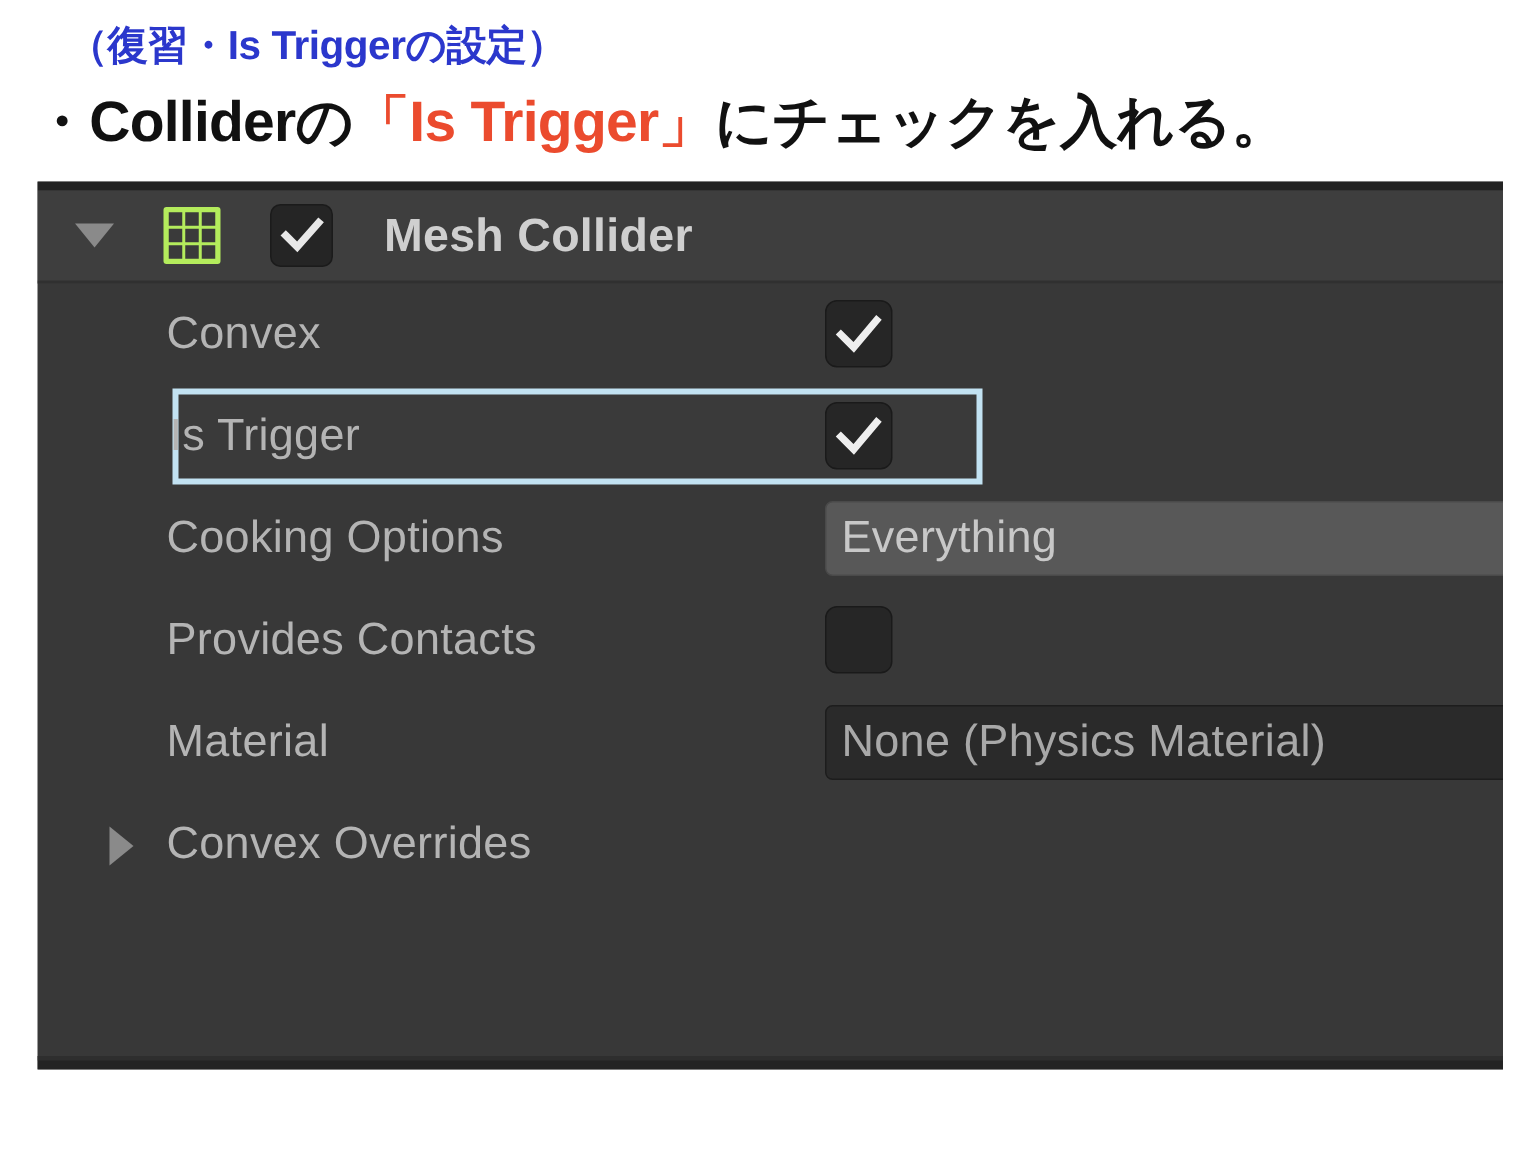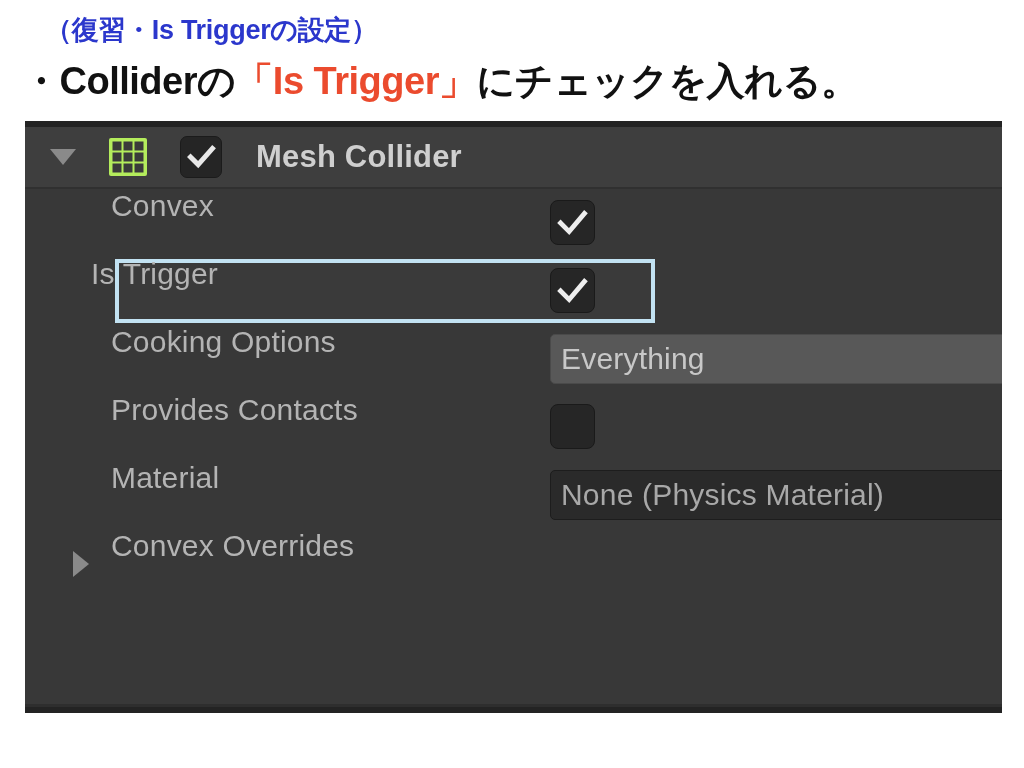--- a/index.html
+++ b/index.html
@@ -128,20 +128,21 @@
   .rows {
     position: absolute;
     left: 0;
     top: 68px;
     width: 100%;
   }
   .row {
     position: relative;
     height: 68px;
     display: flex;
+    align-items: center;
   }
   .row-label {
     font-size: 30px;
     color: #b4b4b4;
     letter-spacing: 0.2px;
     margin-left: 86px;
     white-space: nowrap;
   }
   .row .checkbox {
     position: absolute;
@@ -167,21 +168,21 @@
     position: absolute;
     left: 90px;
     top: 2px;
     width: 540px;
     height: 64px;
     border: 4px solid #c2e2f2;
     background: #3a3a3a;
     box-sizing: border-box;
   }
   .row.is-trigger .row-label {
-    margin-left: 66px;
+    margin-left: 88px;
     position: relative;
     z-index: 2;
   }
   .row.is-trigger .checkbox {
     z-index: 2;
   }
 
   
   .field {
     position: absolute;

